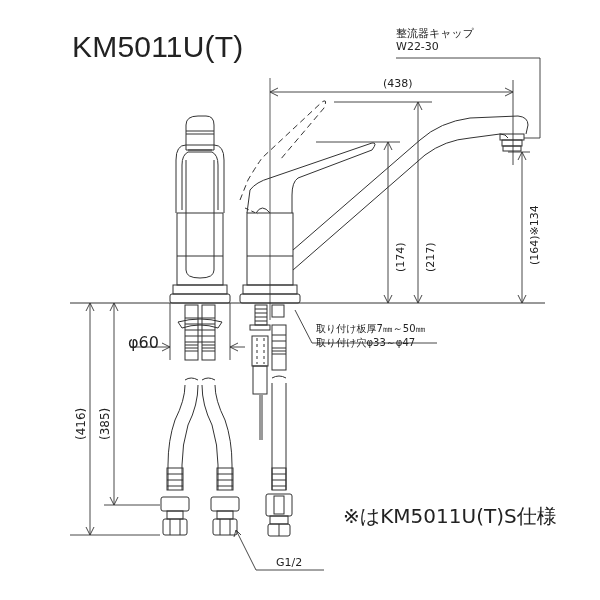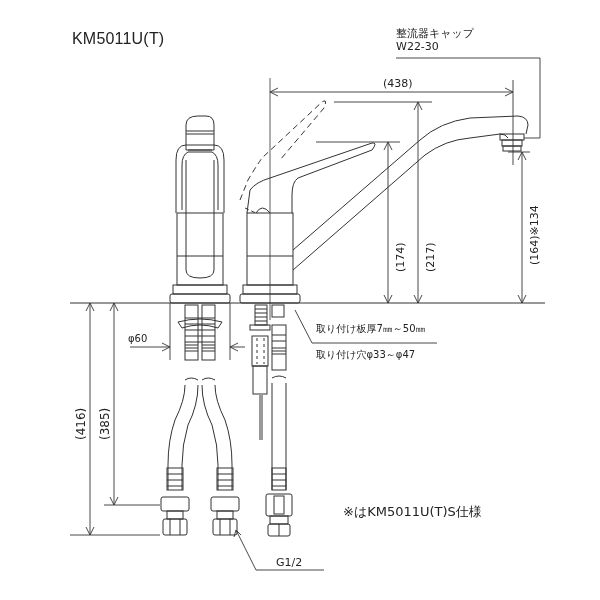--- a/index.html
+++ b/index.html
@@ -1,20 +1,20 @@
 <!DOCTYPE html>
 <html><head>
 <meta charset="utf-8">
 <style>
   html, body { margin: 0; padding: 0; background: #ffffff; }
   body { width: 600px; height: 600px; position: relative; overflow: hidden; font-family: "DejaVu Sans", sans-serif; }
-  .title { position: absolute; left: 72px; top: 30px; font-size: 16px; color: #222; font-family: "Liberation Sans", sans-serif; letter-spacing: 0.2px; }
+  .title { position: absolute; left: 72px; top: 30px; font-size: 30px; color: #222; font-family: "Liberation Sans", sans-serif; letter-spacing: 0.2px; }
   .lbl { position: absolute; font-size: 11px; color: #222; white-space: nowrap; font-family: "DejaVu Sans", sans-serif; }
   .vlbl { position: absolute; font-size: 11px; color: #222; white-space: nowrap; transform: rotate(-90deg); transform-origin: left top; font-family: "DejaVu Sans", sans-serif; }
-  .note { position: absolute; left: 343px; top: 503px; font-size: 13px; color: #222; font-family: "DejaVu Sans", sans-serif; }
+  .note { position: absolute; left: 343px; top: 503px; font-size: 20px; color: #222; font-family: "DejaVu Sans", sans-serif; }
   svg { position: absolute; left: 0; top: 0; }
 </style>
 </head>
 <body>
 
 <div class="title">KM5011U(T)</div>
 
 <svg width="600" height="600" viewBox="0 0 600 600" fill="none" stroke="#333" stroke-width="1">
 
   <line x1="70" y1="303" x2="545" y2="303"></line>
@@ -171,18 +171,18 @@
   </g>
 </svg>
 
 <div class="lbl" style="left:396px;top:26px;text-align:right;">整流器キャップ</div>
 <div class="lbl" style="left:396px;top:40px;">W22-30</div>
 <div class="lbl" style="left:383px;top:77px;">(438)</div>
 <div class="vlbl" style="left:394px;top:272px;">(174)</div>
 <div class="vlbl" style="left:424px;top:272px;">(217)</div>
 <div class="vlbl" style="left:528px;top:265px;">(164)※134</div>
 <div class="lbl" style="left:316px;top:322px;font-size:10px;">取り付け板厚7㎜～50㎜</div>
-<div class="lbl" style="left:316px;top:348px;font-size:10px;">取り付け穴φ33～φ47</div>
-<div class="lbl" style="left:128px;top:333px;font-size:10px;">φ60</div>
+<div class="lbl" style="left:316px;top:336px;font-size:10px;">取り付け穴φ33～φ47</div>
+<div class="lbl" style="left:128px;top:333px;font-size:16px;">φ60</div>
 <div class="vlbl" style="left:74px;top:440px;font-size:12px;">(416)</div>
 <div class="vlbl" style="left:98px;top:440px;font-size:12px;">(385)</div>
 <div class="lbl" style="left:276px;top:556px;">G1/2</div>
 <div class="note">※はKM5011U(T)S仕様</div>
 
 </body></html>

